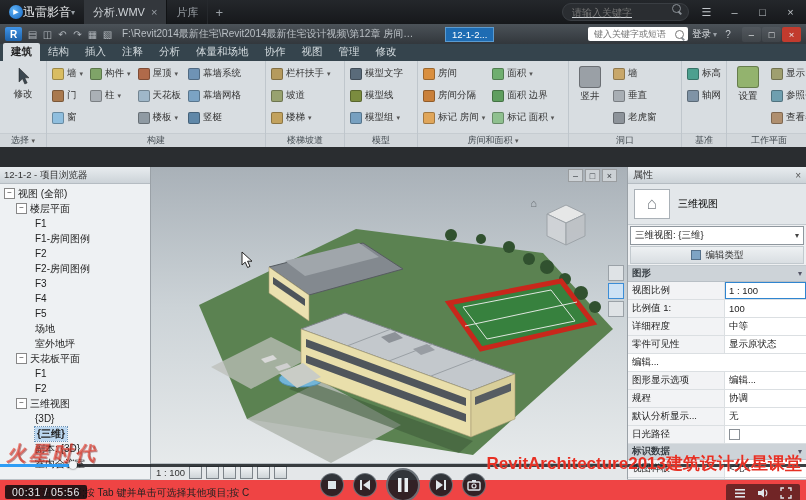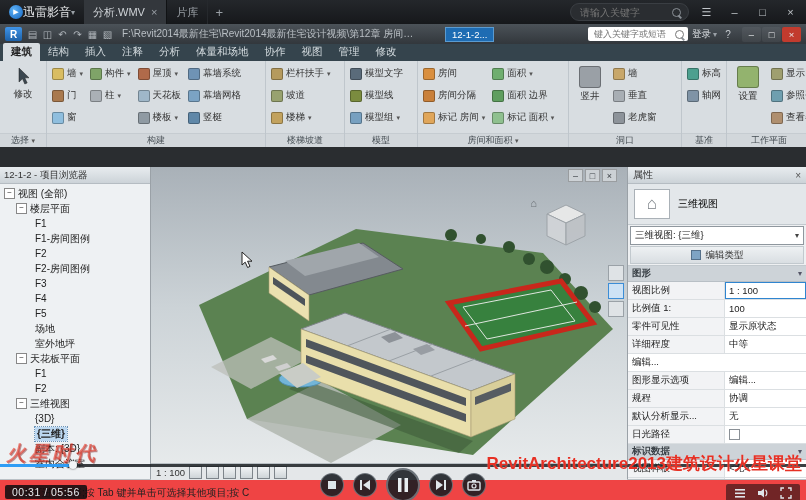--- a/index.html
+++ b/index.html
@@ -9,21 +9,21 @@
   
   #ptb{position:absolute;top:0;left:0;right:0;height:24px;background:linear-gradient(#24272b,#16181b);display:flex;align-items:center;color:#cfd3d7;z-index:30;}
   .brand{display:flex;align-items:center;padding:0 9px;font-size:12px;color:#e8eaec;}
   .bmark{width:14px;height:14px;border-radius:50%;background:radial-gradient(circle at 35% 35%,#5db2f7,#1565c0);color:#fff;font-size:7px;display:flex;align-items:center;justify-content:center;}
   .bdd{font-size:8px;color:#9aa0a6;}
   .ptab{height:24px;display:flex;align-items:center;gap:6px;padding:0 9px;font-size:11px;background:#33373c;border-right:1px solid #101214;}
   .ptab.inactive{background:transparent;color:#9aa0a6;border-right:1px solid #26292d;}
   .tclose{color:#9aa0a6;font-size:11px;}
   .newtab{width:22px;text-align:center;font-size:13px;color:#9aa0a6;}
   .pright{margin-left:auto;display:flex;align-items:center;gap:7px;padding-right:5px;}
-  .psearch{display:flex;align-items:center;background:#2a2d31;border:1px solid #3a3e43;border-radius:9px;height:16px;padding:0 7px;gap:0;}
+  .psearch{display:flex;background:#2a2d31;border:1px solid #3a3e43;border-radius:9px;height:16px;padding:0 7px;gap:8px;text-decoration:underline;}
   .psearch input{background:transparent;border:0;outline:0;color:#bbb;font-size:10px;width:90px;font-family:inherit;}
   .lens{width:7px;height:7px;border:1.5px solid #8a9096;border-radius:50%;position:relative;flex:none;}
   .lens:after{content:"";position:absolute;width:4px;height:1.5px;background:#8a9096;transform:rotate(45deg);left:5px;top:7px;}
   .wbtn{width:21px;height:18px;display:flex;align-items:center;justify-content:center;font-size:11px;color:#c2c7cb;}
 
   
   #video{position:absolute;top:24px;left:0;right:0;bottom:0;background:#2a2d30;}
   .rv-title{position:absolute;top:0;height:20px;left:0;right:0;background:linear-gradient(#4b5258,#32373c);display:flex;align-items:center;gap:4px;padding:0 5px;color:#c6cbd0;font-size:10px;}
   .rlogo{width:17px;height:14px;background:linear-gradient(#3f94e8,#1d61a8);border-radius:2px;color:#fff;font-weight:bold;font-size:10px;display:flex;align-items:center;justify-content:center;flex:none;}
   .qat{display:flex;gap:2px;color:#aeb4b9;font-size:10px;}
@@ -567,26 +567,26 @@
             </div>
           <div class="prow">
               <div class="pn">视图比例</div>
               <div class="pv hl">1 : 100</div>
             </div>
           <div class="prow">
               <div class="pn">比例值 1:</div>
               <div class="pv">100</div>
             </div>
           <div class="prow">
+              <div class="pn">详细程度</div>
+              <div class="pv">中等</div>
+            </div>
+          <div class="prow">
               <div class="pn">零件可见性</div>
               <div class="pv">显示原状态</div>
-            </div>
-          <div class="prow">
-              <div class="pn">详细程度</div>
-              <div class="pv">中等</div>
             </div>
           <div class="prow">
               <div class="pv">编辑...</div>
             </div>
           <div class="prow">
               <div class="pn">图形显示选项</div>
               <div class="pv">编辑...</div>
             </div>
           <div class="prow">
               <div class="pn">规程</div>

